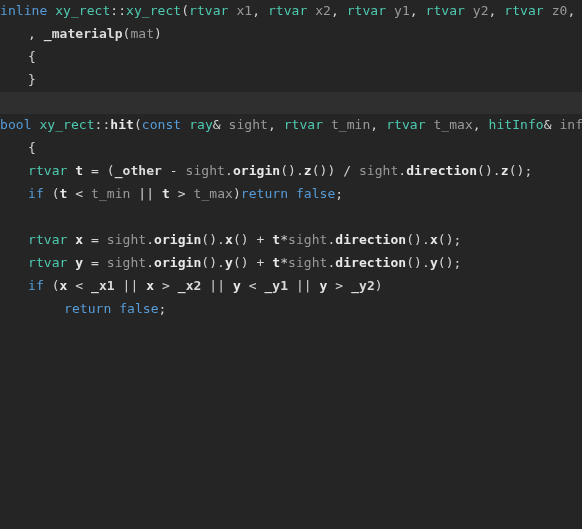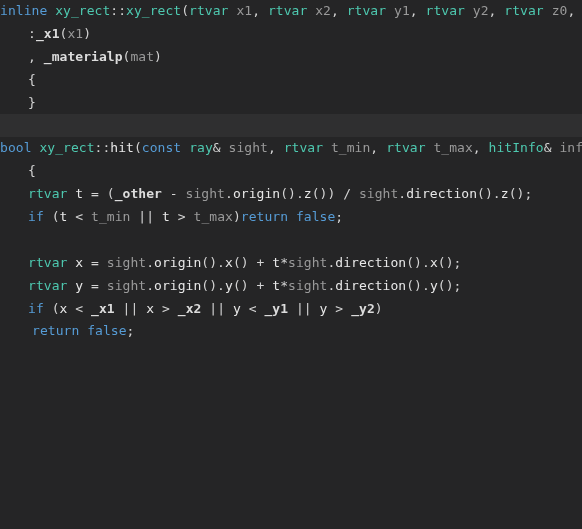--- a/index.html
+++ b/index.html
@@ -58,33 +58,32 @@
   }
 
   
   .kw      { color: #569cd6; }            
   .type    { color: #4ec9b0; }            
   .member  { color: #dcdcdc; font-weight: bold; }  
   .param   { color: #9a9a9a; }            
   .punc    { color: #d4d4d4; }
   .op      { color: #d4d4d4; }
   .plain   { color: #d4d4d4; }
-  .white-b { color: #e8e8e8; font-weight: normal; }
+  .white-b { color: #e8e8e8; font-weight: bold; }
 
   .indent1 { padding-left: 28px; }
-  .indent2 { padding-left: 32px; }
+  .indent2 { padding-left: 64px; }
 </style>
 </head>
 <body>
 
 <div id="editor">
   <div id="gutter-strip"></div>
   <div id="code-surface">
       <div class="code-line"><span class="kw">inline</span><span class="plain"> </span><span class="type">xy_rect</span><span class="plain">::</span><span class="type">xy_rect</span><span class="punc">(</span><span class="type">rtvar</span><span class="plain"> </span><span class="param">x1</span><span class="punc">, </span><span class="type">rtvar</span><span class="plain"> </span><span class="param">x2</span><span class="punc">, </span><span class="type">rtvar</span><span class="plain"> </span><span class="param">y1</span><span class="punc">, </span><span class="type">rtvar</span><span class="plain"> </span><span class="param">y2</span><span class="punc">, </span><span class="type">rtvar</span><span class="plain"> </span><span class="param">z0</span><span class="punc">, </span></div>
-      <div class="code-line indent1"><span class="punc">:</span><span class="member">_x1</span><span class="punc">(</span><span class="param">x1</span><span class="punc">)</span></div>
       <div class="code-line indent1"><span class="punc">, </span><span class="member">_materialp</span><span class="punc">(</span><span class="param">mat</span><span class="punc">)</span></div>
       <div class="code-line indent1"><span class="punc">{</span></div>
       <div class="code-line indent1"><span class="punc">}</span></div>
       <div class="code-line band">&nbsp;</div>
       <div class="code-line"><span class="kw">bool</span><span class="plain"> </span><span class="type">xy_rect</span><span class="plain">::</span><span class="white-b">hit</span><span class="punc">(</span><span class="kw">const</span><span class="plain"> </span><span class="type">ray</span><span class="punc">&amp; </span><span class="param">sight</span><span class="punc">, </span><span class="type">rtvar</span><span class="plain"> </span><span class="param">t_min</span><span class="punc">, </span><span class="type">rtvar</span><span class="plain"> </span><span class="param">t_max</span><span class="punc">, </span><span class="type">hitInfo</span><span class="punc">&amp; </span><span class="param">info</span></div>
       <div class="code-line indent1"><span class="punc">{</span></div>
       <div class="code-line indent1"><span class="type">rtvar</span><span class="plain"> </span><span class="white-b">t</span><span class="punc"> = (</span><span class="member">_other</span><span class="op"> - </span><span class="param">sight</span><span class="punc">.</span><span class="white-b">origin</span><span class="punc">().</span><span class="white-b">z</span><span class="punc">()) / </span><span class="param">sight</span><span class="punc">.</span><span class="white-b">direction</span><span class="punc">().</span><span class="white-b">z</span><span class="punc">();</span></div>
       <div class="code-line indent1"><span class="kw">if</span><span class="punc"> (</span><span class="white-b">t</span><span class="op"> &lt; </span><span class="param">t_min</span><span class="op"> || </span><span class="white-b">t</span><span class="op"> &gt; </span><span class="param">t_max</span><span class="punc">)</span><span class="kw">return</span><span class="plain"> </span><span class="kw">false</span><span class="punc">;</span></div>
       <div class="code-line">&nbsp;</div>
       <div class="code-line indent1"><span class="type">rtvar</span><span class="plain"> </span><span class="white-b">x</span><span class="punc"> = </span><span class="param">sight</span><span class="punc">.</span><span class="white-b">origin</span><span class="punc">().</span><span class="white-b">x</span><span class="punc">() + </span><span class="white-b">t</span><span class="op">*</span><span class="param">sight</span><span class="punc">.</span><span class="white-b">direction</span><span class="punc">().</span><span class="white-b">x</span><span class="punc">();</span></div>

